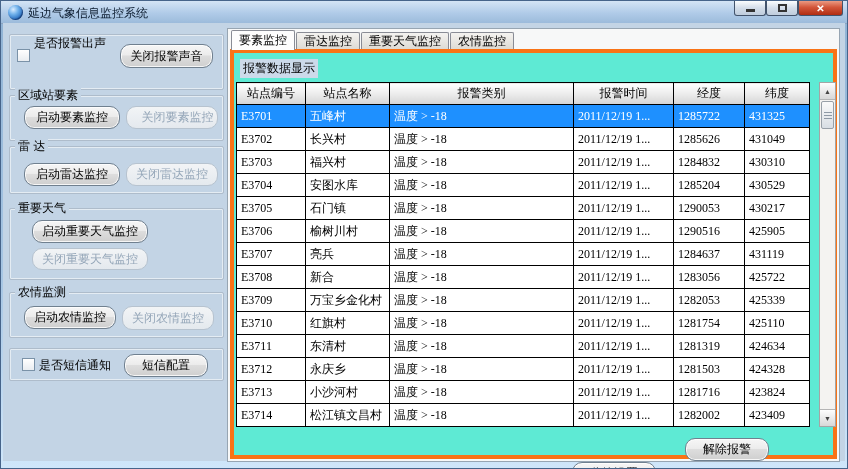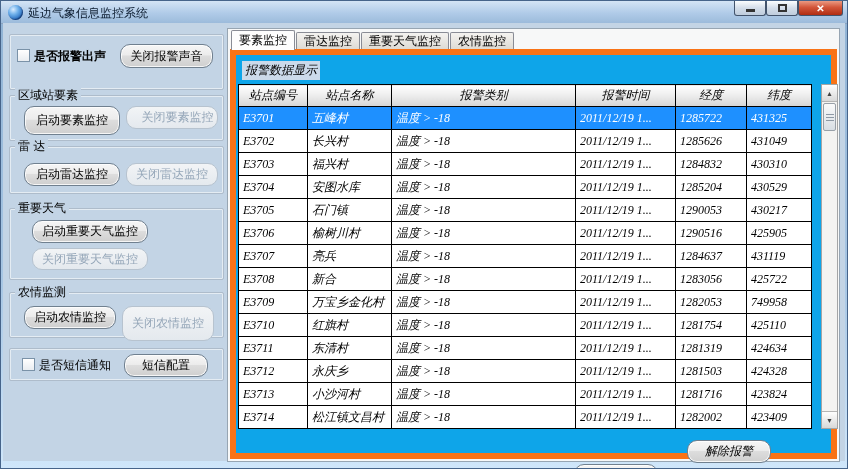--- a/index.html
+++ b/index.html
@@ -40,21 +40,21 @@
   .cb-label{position:absolute;white-space:nowrap;}
   
   .main-panel{position:absolute;left:226px;top:27px;width:613px;height:434px;
     background:#f7f8f8;border:1px solid #97a5b2;box-sizing:border-box;}
   .tabs{position:absolute;left:3px;top:2px;display:flex;align-items:flex-end;height:19px;}
   .tab{height:17px;padding:0 7px;display:flex;align-items:center;margin-right:1px;
     background:linear-gradient(180deg,#f4f3f0,#dcd9d2);
     border:1px solid #898c95;border-bottom:none;border-radius:2px 2px 0 0;cursor:default;}
   .tab.active{height:19px;background:#fdfdfd;position:relative;z-index:3;}
   .tab-page{position:absolute;left:2px;top:20px;right:2px;bottom:2px;
-    background:#0ea5e9;border:6px solid #f97316;box-sizing:border-box;z-index:2;font-style:italic;}
+    background:#5eead4;border:4px solid #f97316;box-sizing:border-box;z-index:2;}
   .section-label{position:absolute;left:6px;top:6px;background:#ccdaea;padding:1px 3px;}
   
   table.grid{position:absolute;left:2px;top:29px;border-collapse:collapse;table-layout:fixed;}
   .grid th,.grid td{border:1px solid #000;overflow:hidden;white-space:nowrap;box-sizing:border-box;}
   .grid th{height:22px;font-weight:normal;text-align:center;padding:0 2px;
     background:linear-gradient(180deg,#ffffff 0%,#ececec 50%,#d5d5d5 100%);}
   .grid td{height:23px;padding:0 4px;font-family:"Liberation Serif",serif;background:#fff;}
   .grid col:nth-child(1){width:69px;}.grid col:nth-child(2){width:84px;}
   .grid col:nth-child(3){width:184px;}.grid col:nth-child(4){width:100px;}
   .grid col:nth-child(5){width:71px;}.grid col:nth-child(6){width:65px;}
@@ -92,46 +92,46 @@
       <div class="wbtn close">
           <span>✕</span>
         </div>
     </div>
   </div>
 
   <div class="client"></div>
 
   <div class="group" style="left:8px;top:33px;width:213px;height:54px;">
     <span class="checkbox" style="left:7px;top:14px;"></span>
-    <span class="cb-label" style="left:24px;top:13px;font-weight:bold;">是否报警出声</span>
+    <span class="cb-label" style="left:24px;top:0;">是否报警出声</span>
     <div class="btn" style="left:110px;top:9px;width:93px;height:24px;">关闭报警声音</div>
   </div>
 
   <div class="group" style="left:8px;top:94px;width:213px;height:44px;">
     <span class="group-title">区域站要素</span>
-    <div class="btn" style="left:14px;top:10px;width:96px;height:29px;">启动要素监控</div>
+    <div class="btn" style="left:14px;top:10px;width:96px;height:23px;">启动要素监控</div>
     <div class="btn disabled" style="left:116px;top:10px;width:92px;height:23px;padding-left:11px;">关闭要素监控</div>
   </div>
 
   <div class="group" style="left:8px;top:145px;width:213px;height:46px;">
     <span class="group-title">雷 达</span>
     <div class="btn" style="left:14px;top:16px;width:96px;height:23px;">启动雷达监控</div>
     <div class="btn disabled" style="left:116px;top:16px;width:92px;height:23px;font-family:Liberation Mono, monospace;">关闭雷达监控</div>
   </div>
 
   <div class="group" style="left:8px;top:207px;width:213px;height:70px;">
     <span class="group-title">重要天气</span>
     <div class="btn" style="left:22px;top:11px;width:116px;height:23px;">启动重要天气监控</div>
     <div class="btn disabled" style="left:22px;top:39px;width:116px;height:22px;">关闭重要天气监控</div>
   </div>
 
   <div class="group" style="left:8px;top:291px;width:213px;height:44px;">
     <span class="group-title">农情监测</span>
     <div class="btn" style="left:14px;top:13px;width:92px;height:23px;">启动农情监控</div>
-    <div class="btn disabled" style="left:112px;top:13px;width:92px;height:35px;">关闭农情监控</div>
+    <div class="btn disabled" style="left:112px;top:13px;width:92px;height:24px;">关闭农情监控</div>
   </div>
 
   <div class="group" style="left:8px;top:347px;width:213px;height:31px;">
     <span class="checkbox" style="left:12px;top:9px;"></span>
     <span class="cb-label" style="left:29px;top:8px;font-family:Liberation Mono, monospace;">是否短信通知</span>
     <div class="btn" style="left:114px;top:5px;width:84px;height:23px;font-family:Liberation Serif, serif;">短信配置</div>
   </div>
 
   <div class="main-panel">
     <div class="tabs">
@@ -226,21 +226,21 @@
               <td>2011/12/19 1...</td>
               <td>1283056</td>
               <td>425722</td>
             </tr>
             <tr>
               <td>E3709</td>
               <td>万宝乡金化村</td>
               <td>温度 &gt; -18</td>
               <td>2011/12/19 1...</td>
               <td>1282053</td>
-              <td>749958</td>
+              <td>425339</td>
             </tr>
             <tr>
               <td>E3710</td>
               <td>红旗村</td>
               <td>温度 &gt; -18</td>
               <td>2011/12/19 1...</td>
               <td>1281754</td>
               <td>425110</td>
             </tr>
             <tr>

